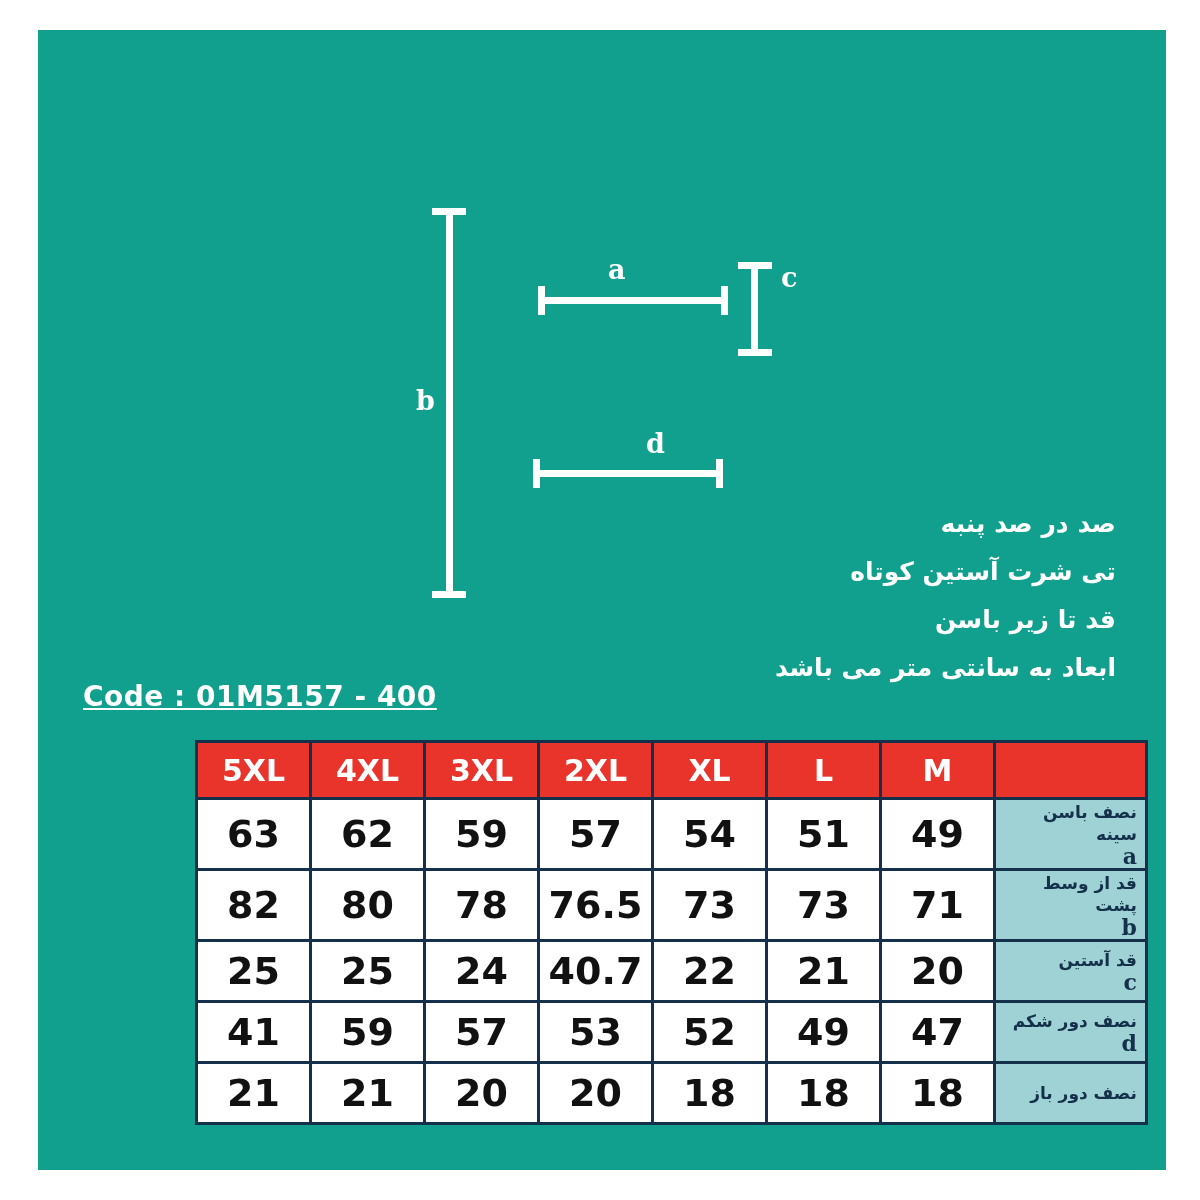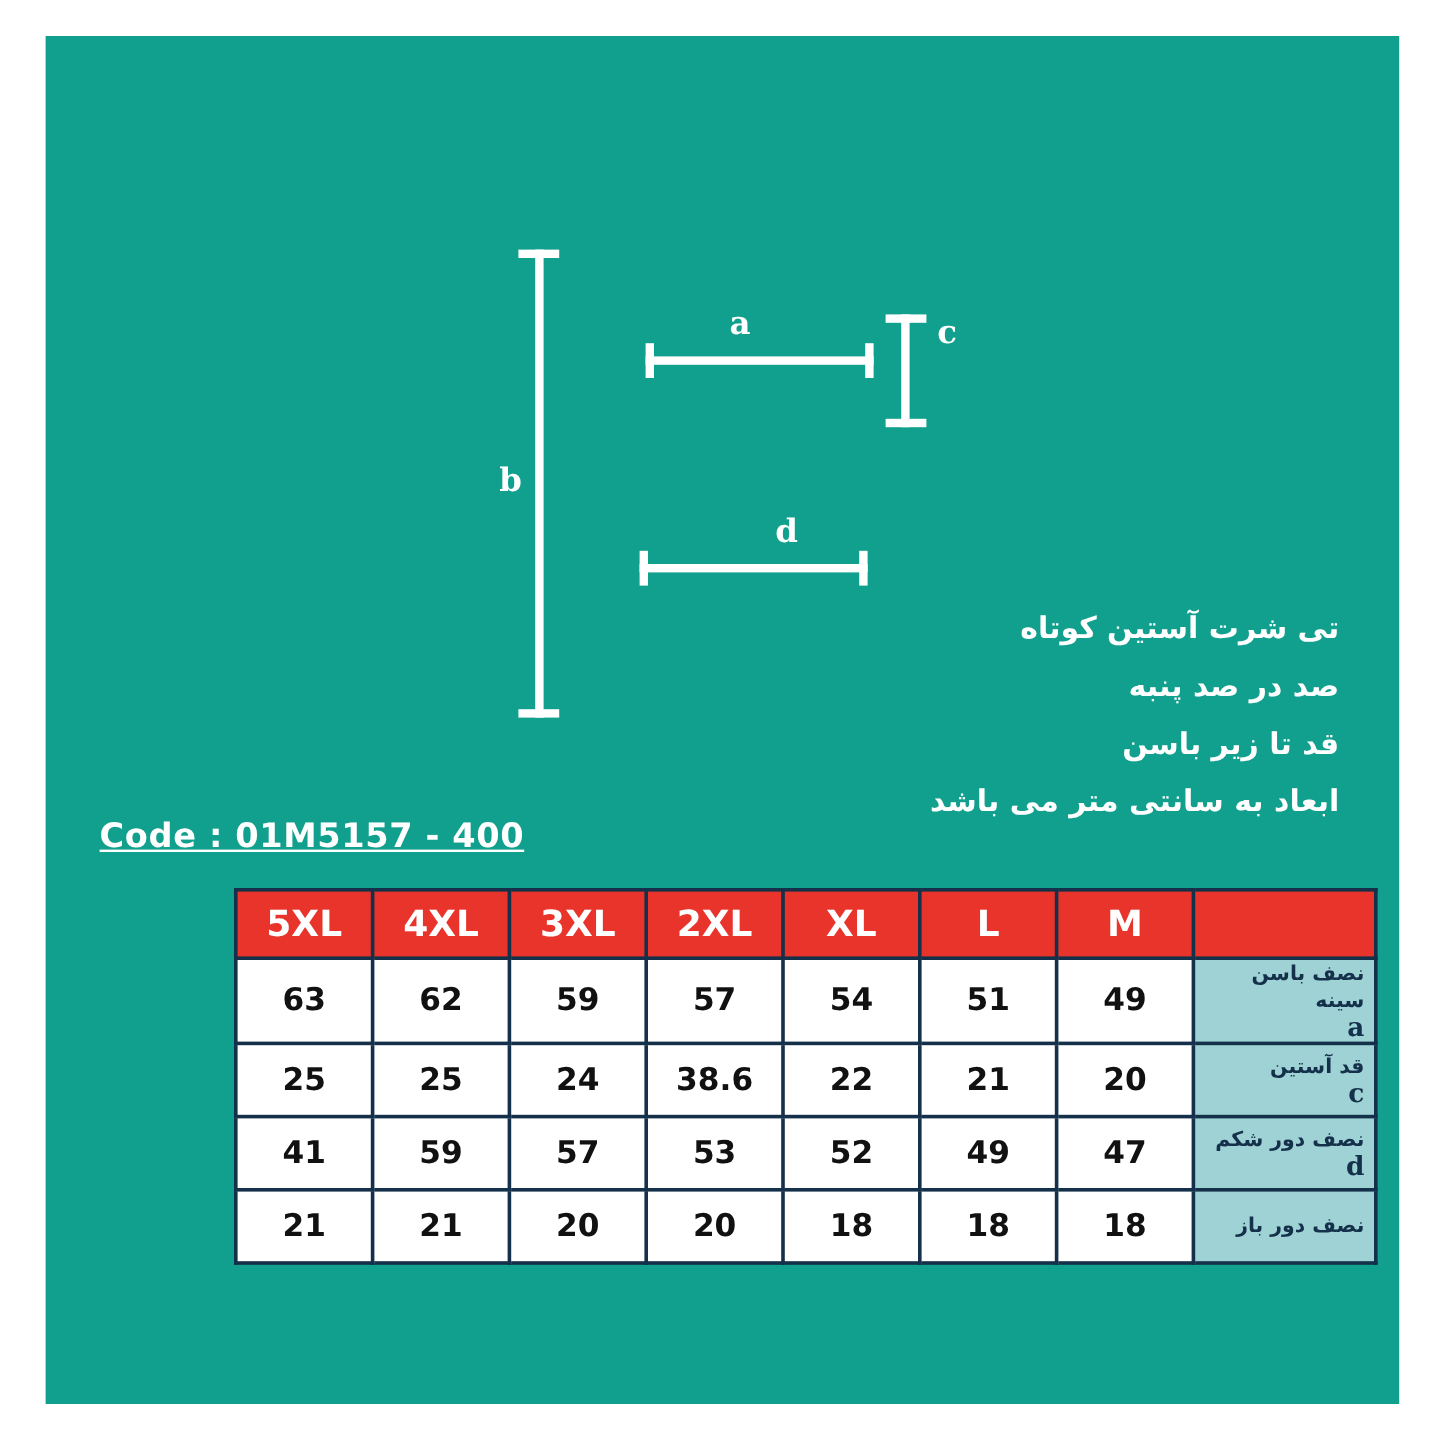--- a/index.html
+++ b/index.html
@@ -168,21 +168,21 @@
     font-size: 30px;
     font-weight: bold;
     height: 52px;
   }
   table.sizes thead th.corner {
     background: #e8342a;
   }
   table.sizes td.val {
     background: #ffffff;
     color: #111111;
-    font-size: 26px;
+    font-size: 38px;
     font-weight: bold;
     height: 56px;
   }
   table.sizes td.rowhead {
     background: #9fd2d4;
     color: #14304a;
     font-size: 17px;
     font-weight: bold;
     direction: rtl;
     text-align: right;
@@ -223,22 +223,22 @@
       <div class="cap" style="left:300px; top:169px; width:34px; height:7px;"></div>
       <div class="label" style="left:343px; top:82px;">c</div>
 
       <div class="mark h" style="left:95px; top:290px; width:190px;"></div>
       <div class="cap" style="left:95px; top:279px; width:7px; height:29px;"></div>
       <div class="cap" style="left:278px; top:279px; width:7px; height:29px;"></div>
       <div class="label" style="left:208px; top:248px;">d</div>
     </div>
 
     <div class="desc">
+      <div>صد در صد پنبه</div>
       <div>تی شرت آستین کوتاه</div>
-      <div>صد در صد پنبه</div>
       <div>قد تا زیر باسن</div>
       <div>ابعاد به سانتی متر می باشد</div>
     </div>
 
     <div class="code">Code : 01M5157 - 400</div>
 
     <div class="table-wrap">
       <table class="sizes">
         <colgroup>
           <col class="c-size">
@@ -270,24 +270,37 @@
             <td class="val">57</td>
             <td class="val">54</td>
             <td class="val">51</td>
             <td class="val">49</td>
             <td class="rowhead">
               <span>نصف باسن سینه</span>
               <span class="ltr">a</span>
             </td>
           </tr>
           <tr>
+            <td class="val">82</td>
+            <td class="val">80</td>
+            <td class="val">78</td>
+            <td class="val">76.5</td>
+            <td class="val">73</td>
+            <td class="val">73</td>
+            <td class="val">71</td>
+            <td class="rowhead">
+              <span>قد از وسط پشت</span>
+              <span class="ltr">b</span>
+            </td>
+          </tr>
+          <tr>
             <td class="val">25</td>
             <td class="val">25</td>
             <td class="val">24</td>
-            <td class="val">38.6</td>
+            <td class="val">40.7</td>
             <td class="val">22</td>
             <td class="val">21</td>
             <td class="val">20</td>
             <td class="rowhead">
               <span>قد آستین</span>
               <span class="ltr">c</span>
             </td>
           </tr>
           <tr>
             <td class="val">41</td>

